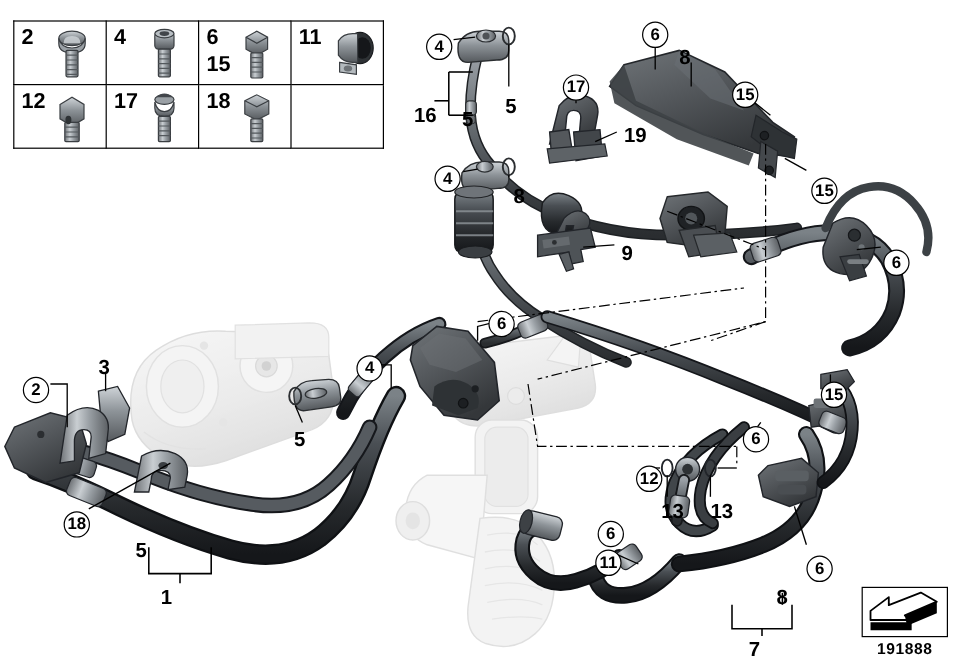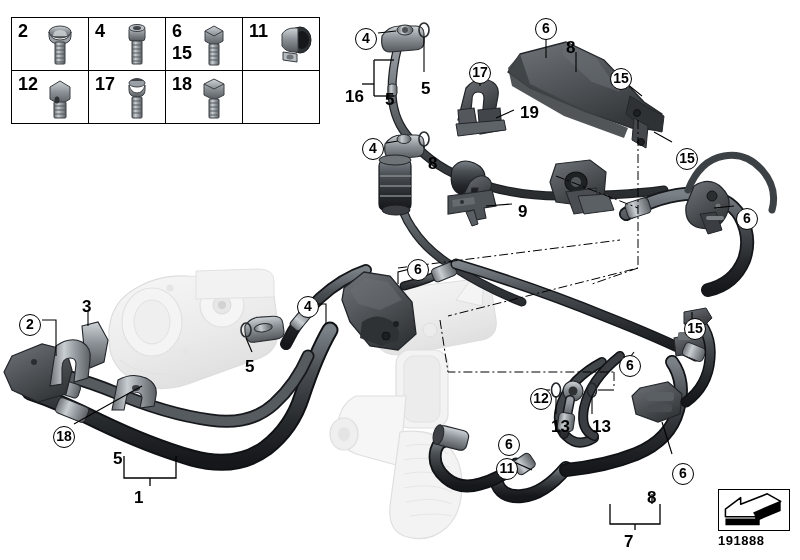--- a/index.html
+++ b/index.html
@@ -94,21 +94,21 @@
     border: 1.5px solid #000;
     background: #fff;
     box-sizing: border-box;
     z-index: 45;
   }
   #diagram-id {
     position: absolute;
     left: 718px;
     top: 533px;
     width: 72px;
-    text-align: left;
+    text-align: center;
     font-size: 13px;
     font-weight: bold;
     letter-spacing: .5px;
     color: #000;
     z-index: 45;
   }
 </style>
 </head>
 <body>
 

